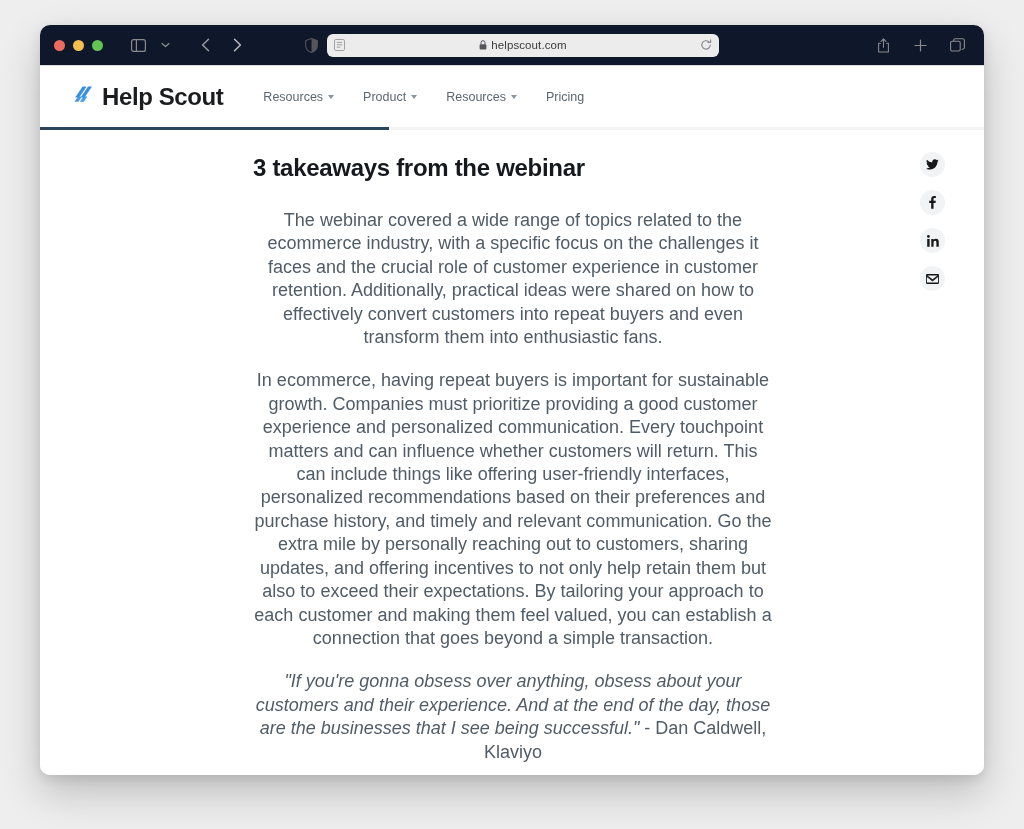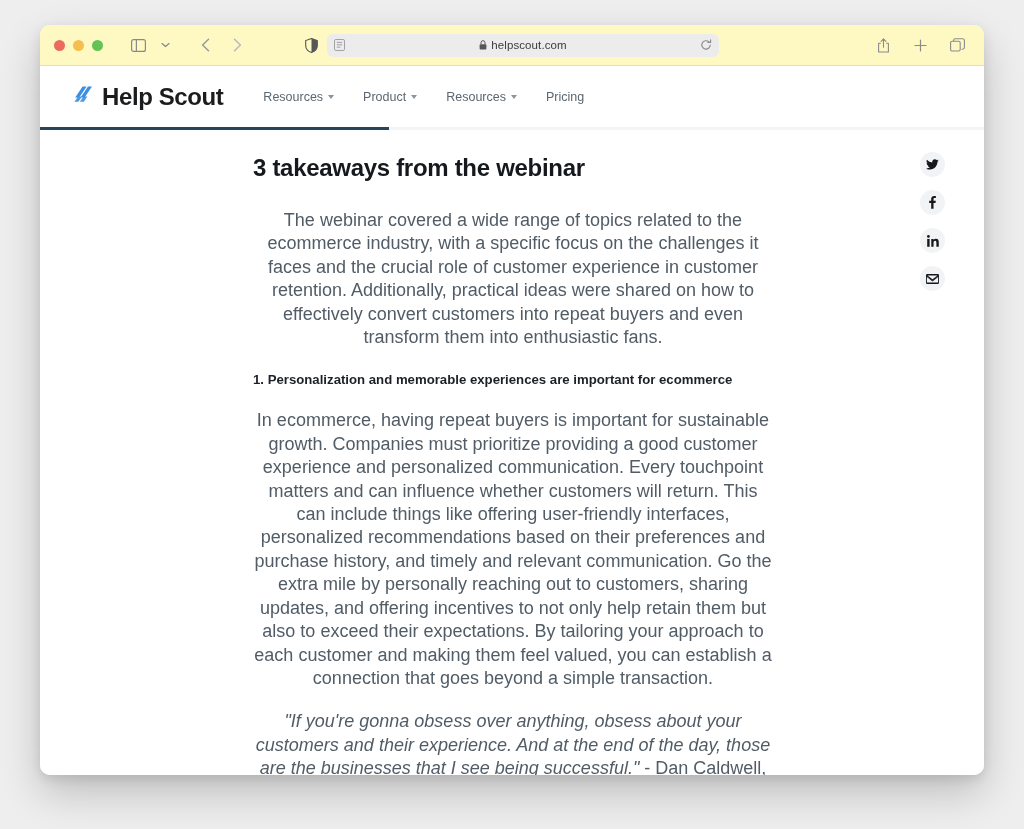--- a/index.html
+++ b/index.html
@@ -25,21 +25,21 @@
     box-shadow: 0 18px 40px rgba(0,0,0,0.20), 0 4px 12px rgba(0,0,0,0.10);
     overflow: hidden;
     display: flex;
     flex-direction: column;
   }
 
   
   .toolbar {
     height: 41px;
     min-height: 41px;
-    background: #fef9c3;
+    background: #0f172a;
     border-bottom: 1px solid #dcdcdc;
     display: flex;
     align-items: center;
     padding: 0 14px;
     position: relative;
   }
 
   .traffic-lights { display: flex; gap: 8px; align-items: center; }
   .dot { width: 11px; height: 11px; border-radius: 50%; }
   .dot.red    { background: #ed6a5f; }
@@ -418,21 +418,20 @@
             <path d="M1.3 0 H11.7 A1.3 1.3 0 0 1 13 1.3 V8.7 A1.3 1.3 0 0 1 11.7 10 H1.3 A1.3 1.3 0 0 1 0 8.7 V1.3 A1.3 1.3 0 0 1 1.3 0 Z M1.5 1.5 L6.5 5.3 L11.5 1.5 Z"></path>
             <path d="M0.9 2.6 L6.5 6.8 L12.1 2.6 V8.6 H0.9 Z" fill="#f2f3f5"></path>
             <path d="M0.9 2.2 L6.5 6.5 L12.1 2.2 V3.1 L6.5 7.4 L0.9 3.1 Z"></path>
           </svg>
         </span>
       </div>
 
       <article class="article">
         <h1>3 takeaways from the webinar</h1>
         <p>The webinar covered a wide range of topics related to the ecommerce industry, with a specific focus on the challenges it faces and the crucial role of customer experience in customer retention. Additionally, practical ideas were shared on how to effectively convert customers into repeat buyers and even transform them into enthusiastic fans.</p>
-        <h2>1. Personalization and memorable experiences are important for ecommerce</h2>
         <p>In ecommerce, having repeat buyers is important for sustainable growth. Companies must prioritize providing a good customer experience and personalized communication. Every touchpoint matters and can influence whether customers will return. This can include things like offering user-friendly interfaces, personalized recommendations based on their preferences and purchase history, and timely and relevant communication. Go the extra mile by personally reaching out to customers, sharing updates, and offering incentives to not only help retain them but also to exceed their expectations. By tailoring your approach to each customer and making them feel valued, you can establish a connection that goes beyond a simple transaction.</p>
         <p class="quote">
           <em>"If you're gonna obsess over anything, obsess about your customers and their experience. And at the end of the day, those are the businesses that I see being successful."</em><span class="attrib"> - Dan Caldwell, Klaviyo</span>
         </p>
         <h2>2. Close the feedback loop with customers and across departments</h2>
       </article>
     </div>
   </div>
 </div>
 

